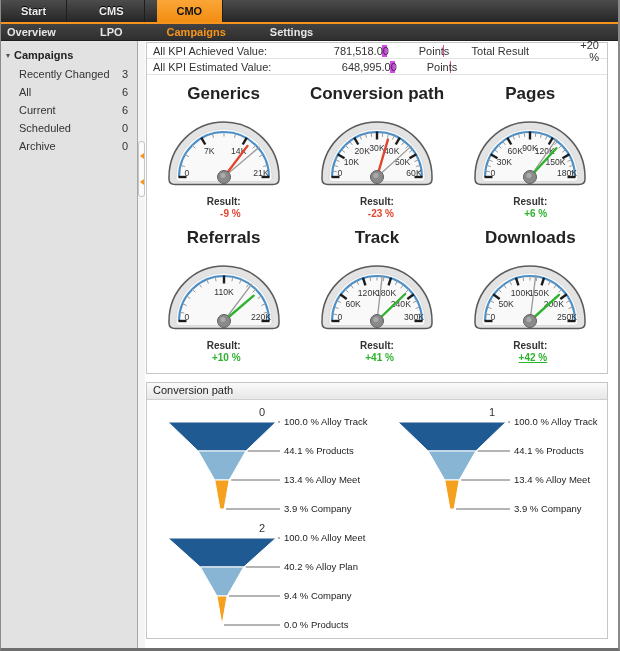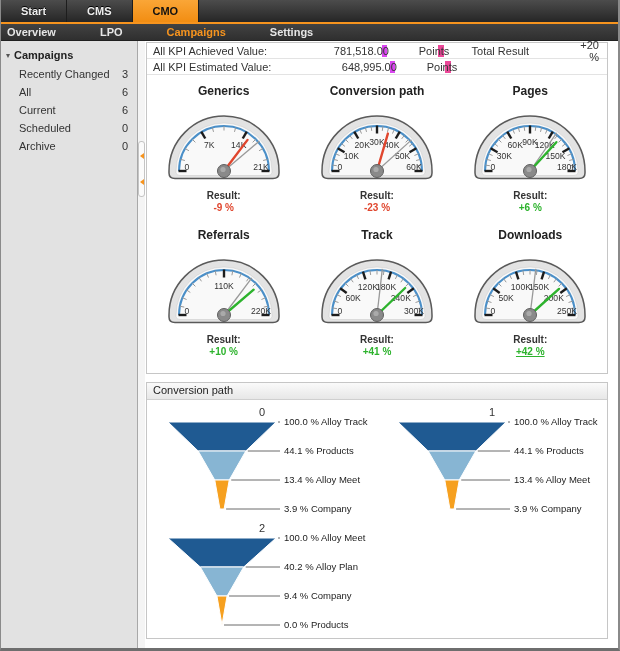--- a/index.html
+++ b/index.html
@@ -9,20 +9,21 @@
   #window {
     width: 620px; height: 651px;
     border-left: 1px solid #8a8a8a; border-right: 2px solid #8a8a8a; border-bottom: 3px solid #6e6e6e;
     display: flex; flex-direction: column; background: #fff;
   }
 
   
   .tabbar {
     height: 22px; flex: 0 0 22px; display: flex;
     background: linear-gradient(#4c4c4c, #262626);
+    gap: 12px;
   }
   .tab {
     padding: 0 20px; line-height: 22px; font-size: 11px; font-weight: bold;
     color: #eee; cursor: default; border-right: 1px solid #1d1d1d;
     text-shadow: 0 -1px 0 #000;
   }
   .tab.active {
     background: linear-gradient(#faa637, #f28d12);
     color: #111; text-shadow: none;
   }
@@ -81,29 +82,29 @@
     background: linear-gradient(#fafafa, #e7e7e7);
     border-bottom: 1px solid #cfcfcf;
     font-size: 11px; color: #222; padding: 1px 6px 2px 6px; line-height: 13px;
   }
 
   
   .kpi-table { font-size: 11px; color: #333; }
   .kpi-row { display: flex; border-bottom: 1px solid #e3e3e3; height: 16px; align-items: center; gap: 20px; }
   .kpi-c1 { width: 38%; padding-left: 6px; }
   .kpi-c2 { width: 11.5%; padding-right: 8px; border-right: 5px solid #d946ef; }
-  .kpi-c2b { width: 8%; padding-left: 12px; border-right: 6px solid #ec4899; }
+  .kpi-c2b { width: 8%; padding-left: 12px; border-right: 1px solid #ec4899; }
   .kpi-c3 { width: 22%; padding-left: 8px; }
   .kpi-c4 { flex: 1; text-align: right; padding-right: 8px; }
 
   
   .gauges-grid { display: flex; flex-wrap: wrap; padding: 4px 0 6px 0; }
   .gauge-cell { width: 33.33%; display: flex; flex-direction: column; align-items: center; padding-top: 5px; height: 144px; }
-  .gauge-title { font-size: 12px; font-weight: bold; color: #222; margin-bottom: 3px; }
-  .gauge-result { text-align: center; margin-top: 9px; font-size: 10px; }
+  .gauge-title { font-size: 17px; font-weight: bold; color: #222; margin-bottom: 3px; }
+  .gauge-result { text-align: right; margin-top: 9px; font-size: 10px; }
   .gauge-result .rlabel { font-weight: bold; color: #333; }
   .gauge-result .rvalue { font-weight: bold; margin-top: 1px; }
 
   
   .funnels-grid { display: flex; flex-wrap: wrap; padding: 2px 0 4px 0; }
   .funnel-cell { width: 50%; display: flex; flex-direction: column; align-items: center; padding-top: 2px; }
   .funnel-title { font-size: 11px; color: #333; margin: 2px 0 0 0; }
 </style>
 </head>
 <body>

